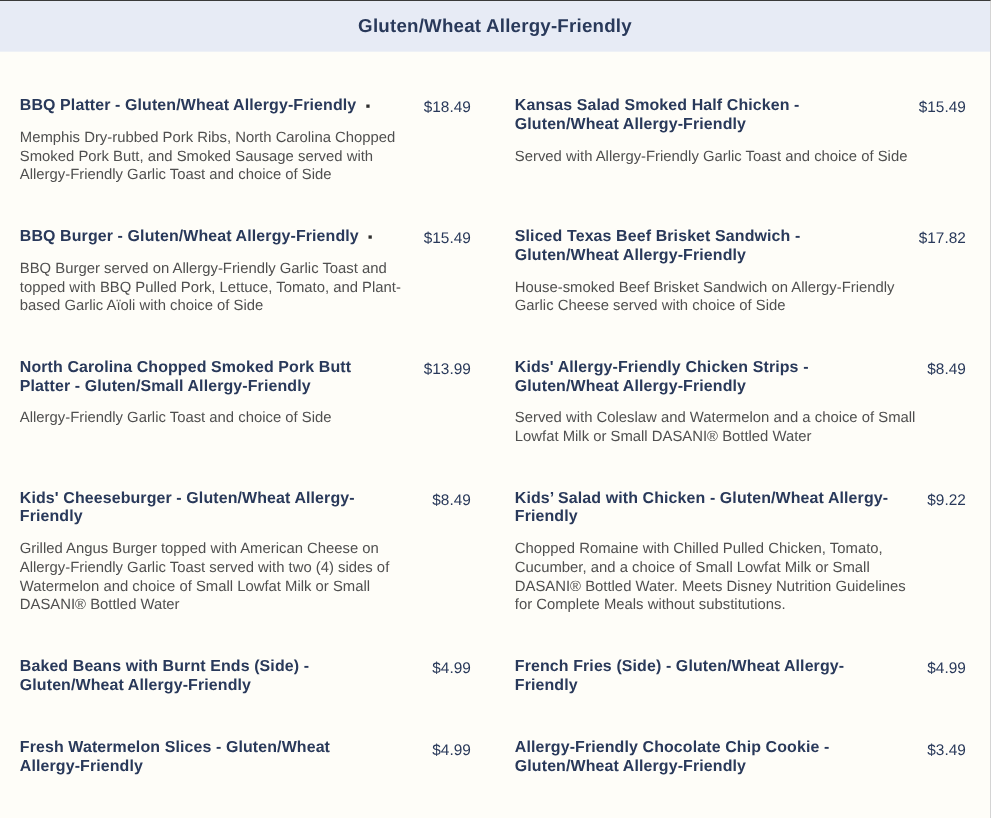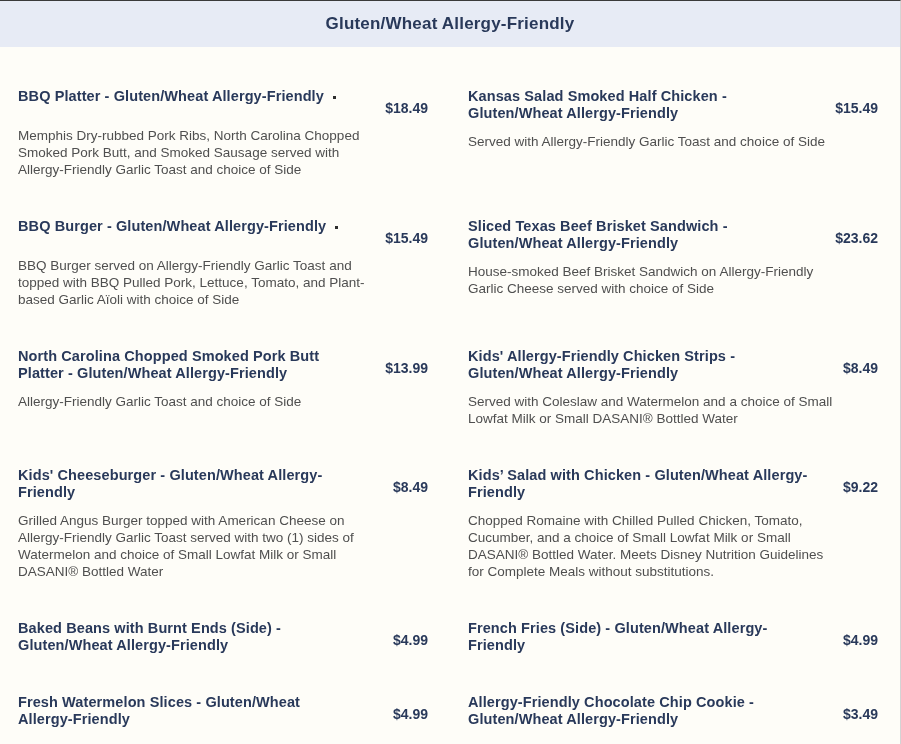--- a/index.html
+++ b/index.html
@@ -55,26 +55,25 @@
   .dot{
     display:inline-block;
     width:3px;height:3px;
     background:#2e2e2e;
     margin-left:9px;
     vertical-align:2px;
   }
   .item-price{
     margin-left:auto;
     font-size:14px;
-    font-weight:700;
+    font-weight:400;
     color:var(--navy);
     white-space:nowrap;
     padding-top:1px;
     padding-left:12px;
-    margin-top:11px;
   }
   .item-desc{
     margin-top:11px;
     font-size:13.5px;
     color:var(--desc-color);
     line-height:17px;
     max-width:368px;
   }
 </style>
 </head>
@@ -105,47 +104,47 @@
     <div class="item-head">
       <span class="item-title"><span class="t-text">BBQ Burger - Gluten/Wheat Allergy-Friendly</span><span class="dot"></span></span>
       <span class="item-price">$15.49</span>
     </div>
     <div class="item-desc">BBQ Burger served on Allergy-Friendly Garlic Toast and topped with BBQ Pulled Pork, Lettuce, Tomato, and Plant-based Garlic Aïoli with choice of Side</div>
   </div>
 
   <div class="menu-item">
     <div class="item-head">
       <span class="item-title"><span class="t-text">Sliced Texas Beef Brisket Sandwich - Gluten/Wheat Allergy-Friendly</span></span>
-      <span class="item-price">$23.62</span>
+      <span class="item-price">$17.82</span>
     </div>
     <div class="item-desc">House-smoked Beef Brisket Sandwich on Allergy-Friendly Garlic Cheese served with choice of Side</div>
   </div>
 
   <div class="menu-item">
     <div class="item-head">
-      <span class="item-title"><span class="t-text">North Carolina Chopped Smoked Pork Butt Platter - Gluten/Wheat Allergy-Friendly</span></span>
+      <span class="item-title"><span class="t-text">North Carolina Chopped Smoked Pork Butt Platter - Gluten/Small Allergy-Friendly</span></span>
       <span class="item-price">$13.99</span>
     </div>
     <div class="item-desc">Allergy-Friendly Garlic Toast and choice of Side</div>
   </div>
 
   <div class="menu-item">
     <div class="item-head">
       <span class="item-title"><span class="t-text">Kids' Allergy-Friendly Chicken Strips - Gluten/Wheat Allergy-Friendly</span></span>
       <span class="item-price">$8.49</span>
     </div>
     <div class="item-desc">Served with Coleslaw and Watermelon and a choice of Small Lowfat Milk or Small DASANI® Bottled Water</div>
   </div>
 
   <div class="menu-item">
     <div class="item-head">
       <span class="item-title"><span class="t-text">Kids' Cheeseburger - Gluten/Wheat Allergy-Friendly</span></span>
       <span class="item-price">$8.49</span>
     </div>
-    <div class="item-desc">Grilled Angus Burger topped with American Cheese on Allergy-Friendly Garlic Toast served with two (1) sides of Watermelon and choice of Small Lowfat Milk or Small DASANI® Bottled Water</div>
+    <div class="item-desc">Grilled Angus Burger topped with American Cheese on Allergy-Friendly Garlic Toast served with two (4) sides of Watermelon and choice of Small Lowfat Milk or Small DASANI® Bottled Water</div>
   </div>
 
   <div class="menu-item">
     <div class="item-head">
       <span class="item-title"><span class="t-text">Kids’ Salad with Chicken - Gluten/Wheat Allergy-Friendly</span></span>
       <span class="item-price">$9.22</span>
     </div>
     <div class="item-desc">Chopped Romaine with Chilled Pulled Chicken, Tomato, Cucumber, and a choice of Small Lowfat Milk or Small DASANI® Bottled Water. Meets Disney Nutrition Guidelines for Complete Meals without substitutions.</div>
   </div>
 

